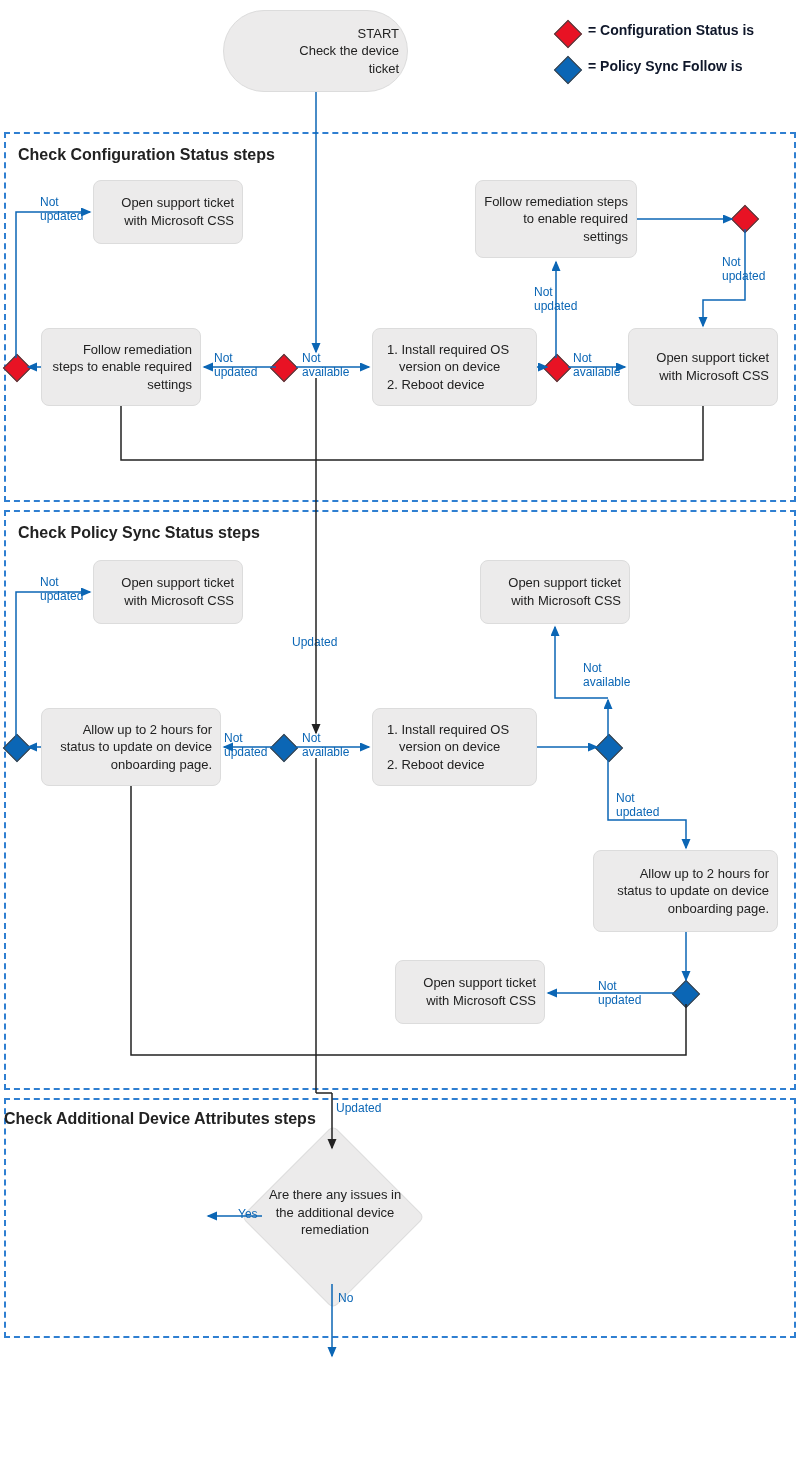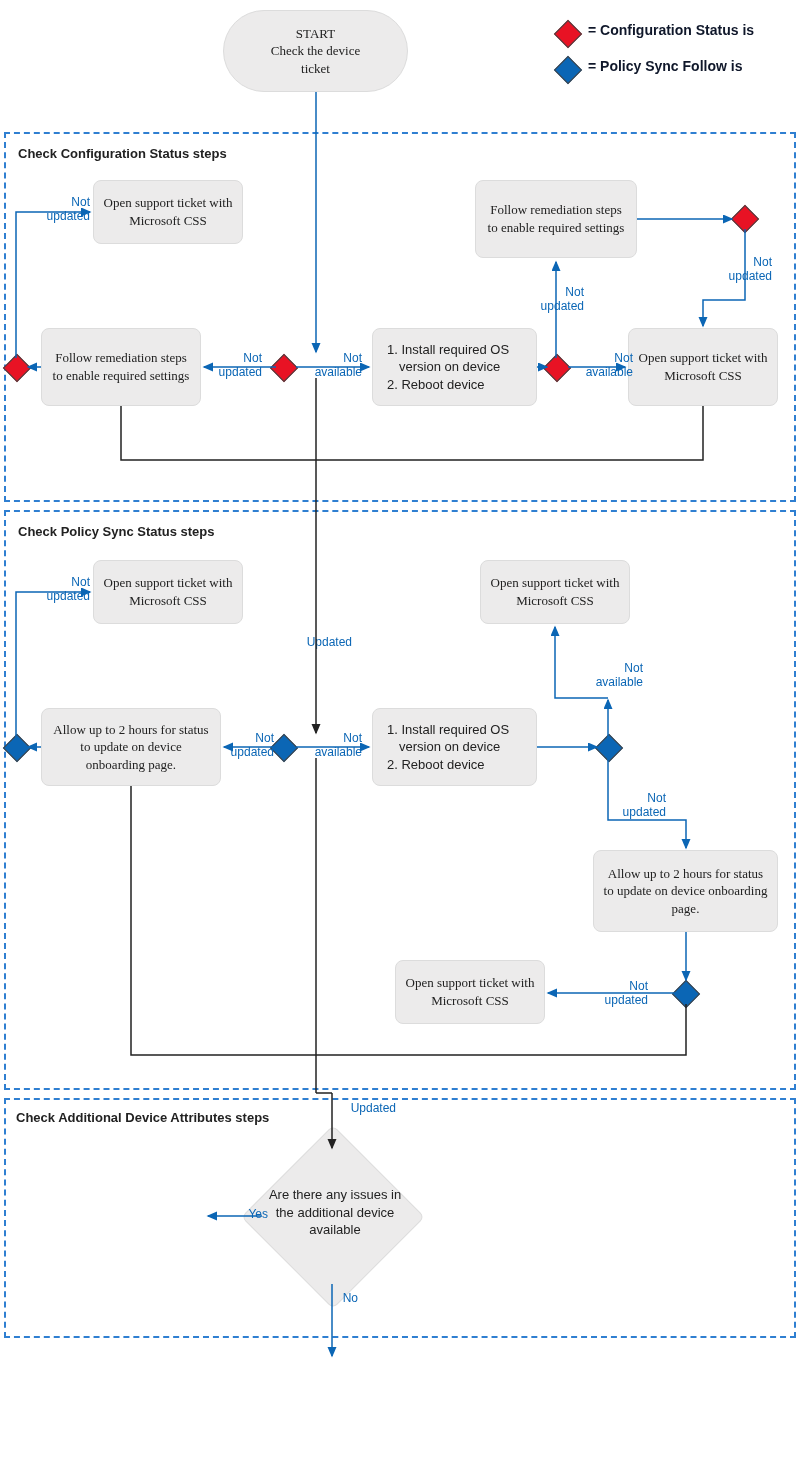--- a/index.html
+++ b/index.html
@@ -25,47 +25,46 @@
     font-size: 13px;
     line-height: 1.35;
     padding: 8px;
     box-sizing: border-box;
     display: flex;
     align-items: center;
     justify-content: center;
   }
   .box .inner {
     width: 100%;
-    text-align: center;
-    font-family: Liberation Serif, serif;
+    text-align: right;
   }
   .box .left-inner {
     width: 100%;
     text-align: left;
     padding-left: 6px;
   }
   .terminal {
     border-radius: 60px;
   }
   .section {
     position: absolute;
     border: 2px dashed #2f7fd1;
     box-sizing: border-box;
   }
   .section-title {
     position: absolute;
-    font-size: 13px;
+    font-size: 16px;
     font-weight: 600;
     color: #222;
   }
   .edge-label {
     position: absolute;
     font-size: 12px;
     color: #0b66b5;
-    text-align: right;
+    text-align: left;
     line-height: 1.15;
   }
   .legend-text {
     position: absolute;
     font-size: 14px;
     font-weight: 600;
     color: #0f172a;
   }
   .diamond {
     position: absolute;
@@ -195,26 +194,26 @@
 
   <div class="edge-label" style="left:40px; top:576px; width:50px">Not<br>updated</div>
   <div class="edge-label" style="left:292px; top:636px; width:60px">Updated</div>
   <div class="edge-label" style="left:224px; top:732px; width:50px">Not<br>updated</div>
   <div class="edge-label" style="left:302px; top:732px; width:60px">Not<br>available</div>
   <div class="edge-label" style="left:583px; top:662px; width:60px">Not<br>available</div>
   <div class="edge-label" style="left:616px; top:792px; width:50px">Not<br>updated</div>
   <div class="edge-label" style="left:598px; top:980px; width:50px">Not<br>updated</div>
 
   <div class="section" style="left:4px; top:1098px; width:792px; height:240px"></div>
-  <div class="section-title" style="left:16px; top:1110px">Check Additional Device Attributes steps</div>
+  <div class="section-title" style="left:4px; top:1110px">Check Additional Device Attributes steps</div>
 
   <div class="edge-label" style="left:336px; top:1102px; width:60px">Updated</div>
 
   <div class="diamond-big" style="left:268px; top:1152px; width:128px; height:128px; border-radius:6px"></div>
-  <div class="diamond-content" style="left:260px; top:1186px; width:150px">Are there any issues in the additional device available</div>
+  <div class="diamond-content" style="left:260px; top:1186px; width:150px">Are there any issues in the additional device remediation</div>
 
 
   <div class="edge-label" style="left:238px; top:1208px; width:30px">Yes</div>
   <div class="edge-label" style="left:338px; top:1292px; width:20px">No</div>
 
 
   <svg class="edges">
     <defs>
       <marker id="arrow-black" markerWidth="8" markerHeight="8" refX="6" refY="3" orient="auto">
         <path d="M0,0 L7,3 L0,6 Z"></path>

